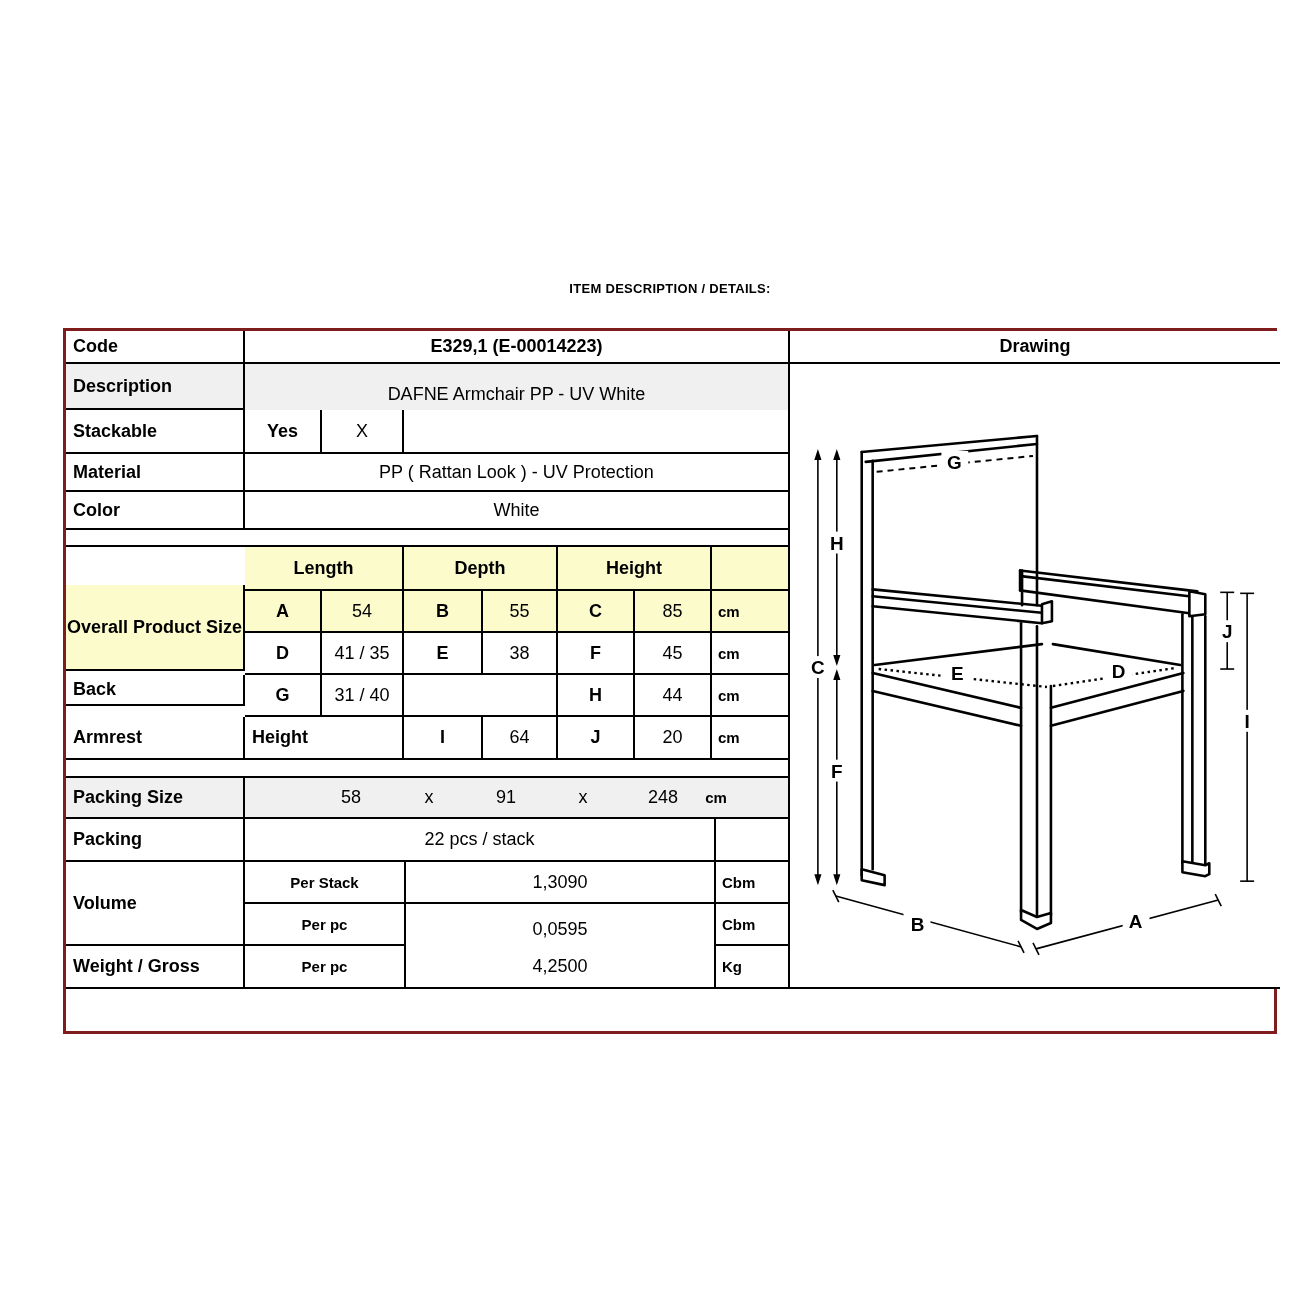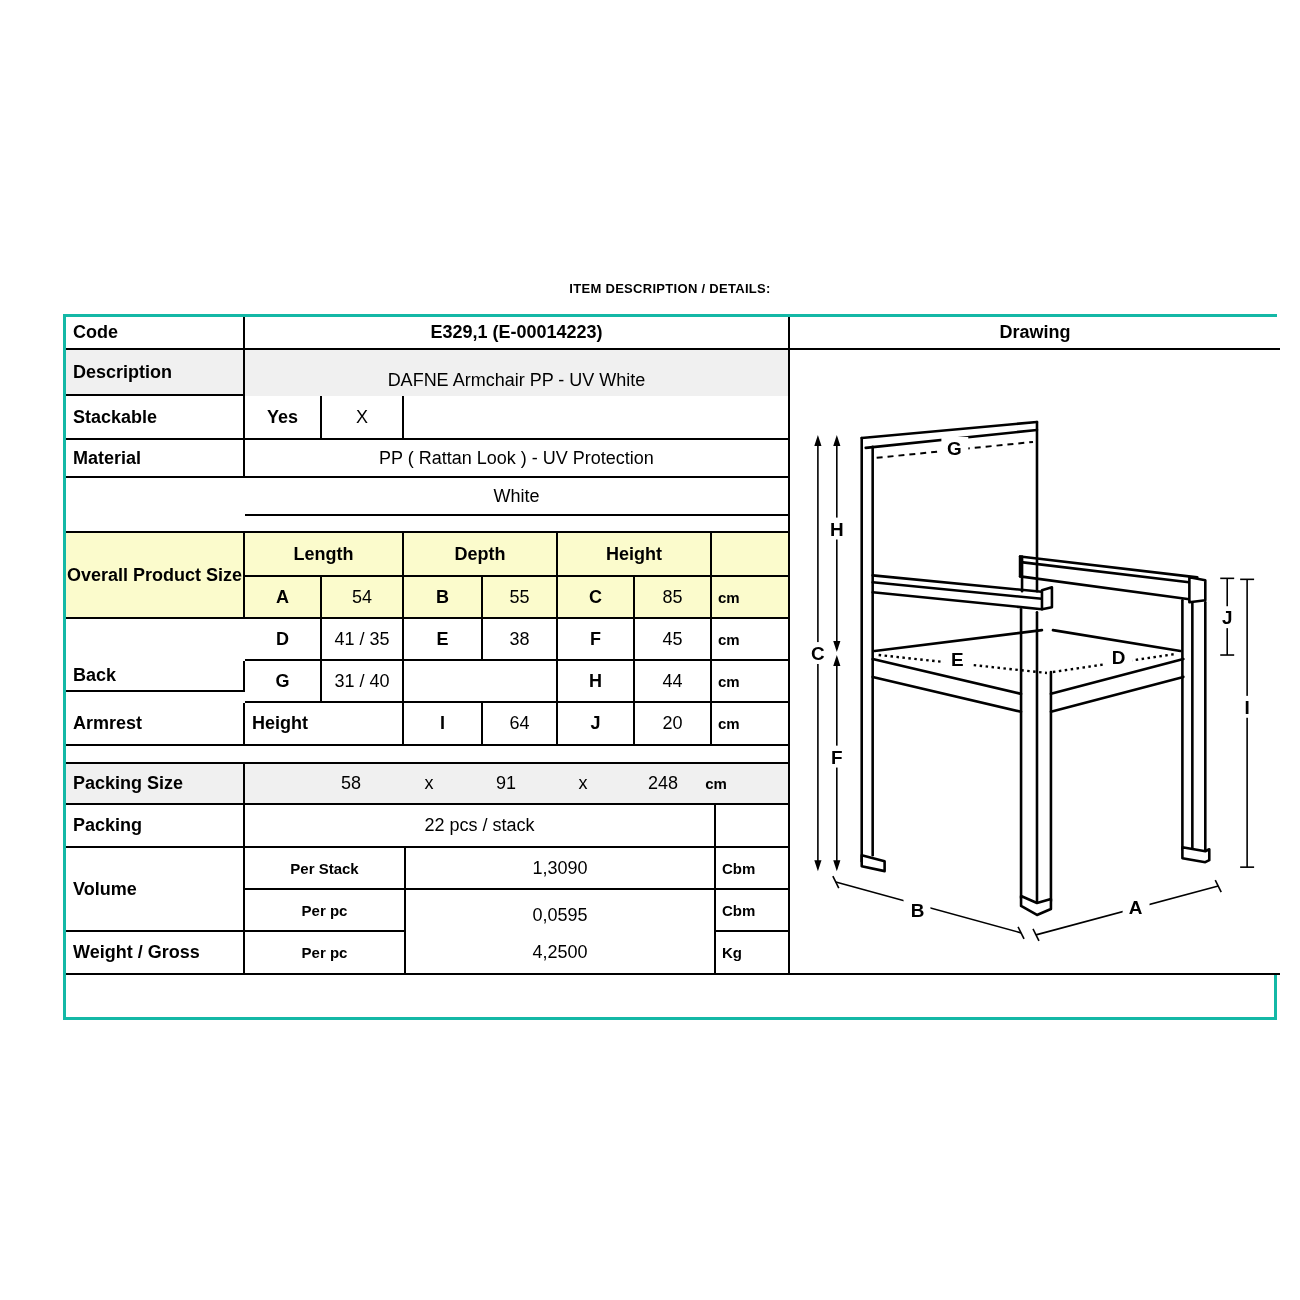--- a/index.html
+++ b/index.html
@@ -1,32 +1,32 @@
 <!DOCTYPE html>
 <html><head>
 <meta charset="utf-8">
 <style>
   html,body{margin:0;padding:0;background:#fff;}
   .sheet{position:relative;width:1300px;height:1300px;background:#ffffff;
          font-family:"Liberation Sans",sans-serif;color:#000;overflow:hidden;}
   .title{position:absolute;left:63px;top:281px;width:1214px;text-align:center;
          font-size:13px;font-weight:bold;letter-spacing:.3px;}
-  .tbl{position:absolute;left:63px;top:314px;width:1214px;height:706px;
-       border:3px solid #14b8a6;box-sizing:border-box;}
+  .tbl{position:absolute;left:63px;top:328px;width:1214px;height:706px;
+       border:3px solid #7f1d1d;box-sizing:border-box;}
   .c{position:absolute;box-sizing:border-box;border-right:2px solid #000;border-bottom:2px solid #000;
      display:flex;align-items:center;justify-content:center;font-size:18px;background:#fff;}
   .lab{justify-content:flex-start;padding-left:7px;font-weight:bold;}
   .b{font-weight:bold;}
   .sm{font-size:15px;font-weight:bold;}
   .unit{justify-content:flex-start;padding-left:6px;font-size:15px;font-weight:bold;}
   .gray{background:#f0f0f0;}
   .yel{background:#fbfbcc;}
   .nbr{border-right:none;}
   .nbb{border-bottom:none;}
-  .center2{ text-align:center;line-height:1.45;}
+  .center2{ text-align:center;line-height:1.45;margin-top:38px;}
   .date{font-size:16px;font-weight:bold;}
   svg text{font-family:"Liberation Sans",sans-serif;font-weight:bold;font-size:19px;fill:#000;}
 </style>
 </head>
 <body>
 
 <div class="sheet">
   <div class="title">ITEM DESCRIPTION / DETAILS:</div>
 
   <div class="tbl">
@@ -38,20 +38,21 @@
     <div class="c gray" style="left:179px;top:33px;width:545px;height:63px">DAFNE Armchair PP - UV White</div>
 
     <div class="c lab" style="left:0;top:79px;width:179px;height:44px">Stackable</div>
     <div class="c b" style="left:179px;top:79px;width:77px;height:44px">Yes</div>
     <div class="c" style="left:256px;top:79px;width:82px;height:44px">X</div>
     <div class="c" style="left:338px;top:79px;width:386px;height:44px"></div>
 
     <div class="c lab" style="left:0;top:123px;width:179px;height:38px">Material</div>
     <div class="c" style="left:179px;top:123px;width:545px;height:38px">PP ( Rattan Look )  -  UV Protection</div>
 
+    <div class="c lab" style="left:0;top:161px;width:179px;height:38px">Color</div>
     <div class="c" style="left:179px;top:161px;width:545px;height:38px">White</div>
 
     <div class="c" style="left:0;top:199px;width:724px;height:17px"></div>
 
     <div class="c yel b center2" style="left:0;top:216px;width:179px;height:86px">Overall Product Size</div>
     <div class="c yel b" style="left:179px;top:216px;width:159px;height:44px">Length</div>
     <div class="c yel b" style="left:338px;top:216px;width:154px;height:44px">Depth</div>
     <div class="c yel b" style="left:492px;top:216px;width:154px;height:44px">Height</div>
     <div class="c yel" style="left:646px;top:216px;width:78px;height:44px"></div>
     <div class="c yel b" style="left:179px;top:260px;width:77px;height:42px">A</div>

